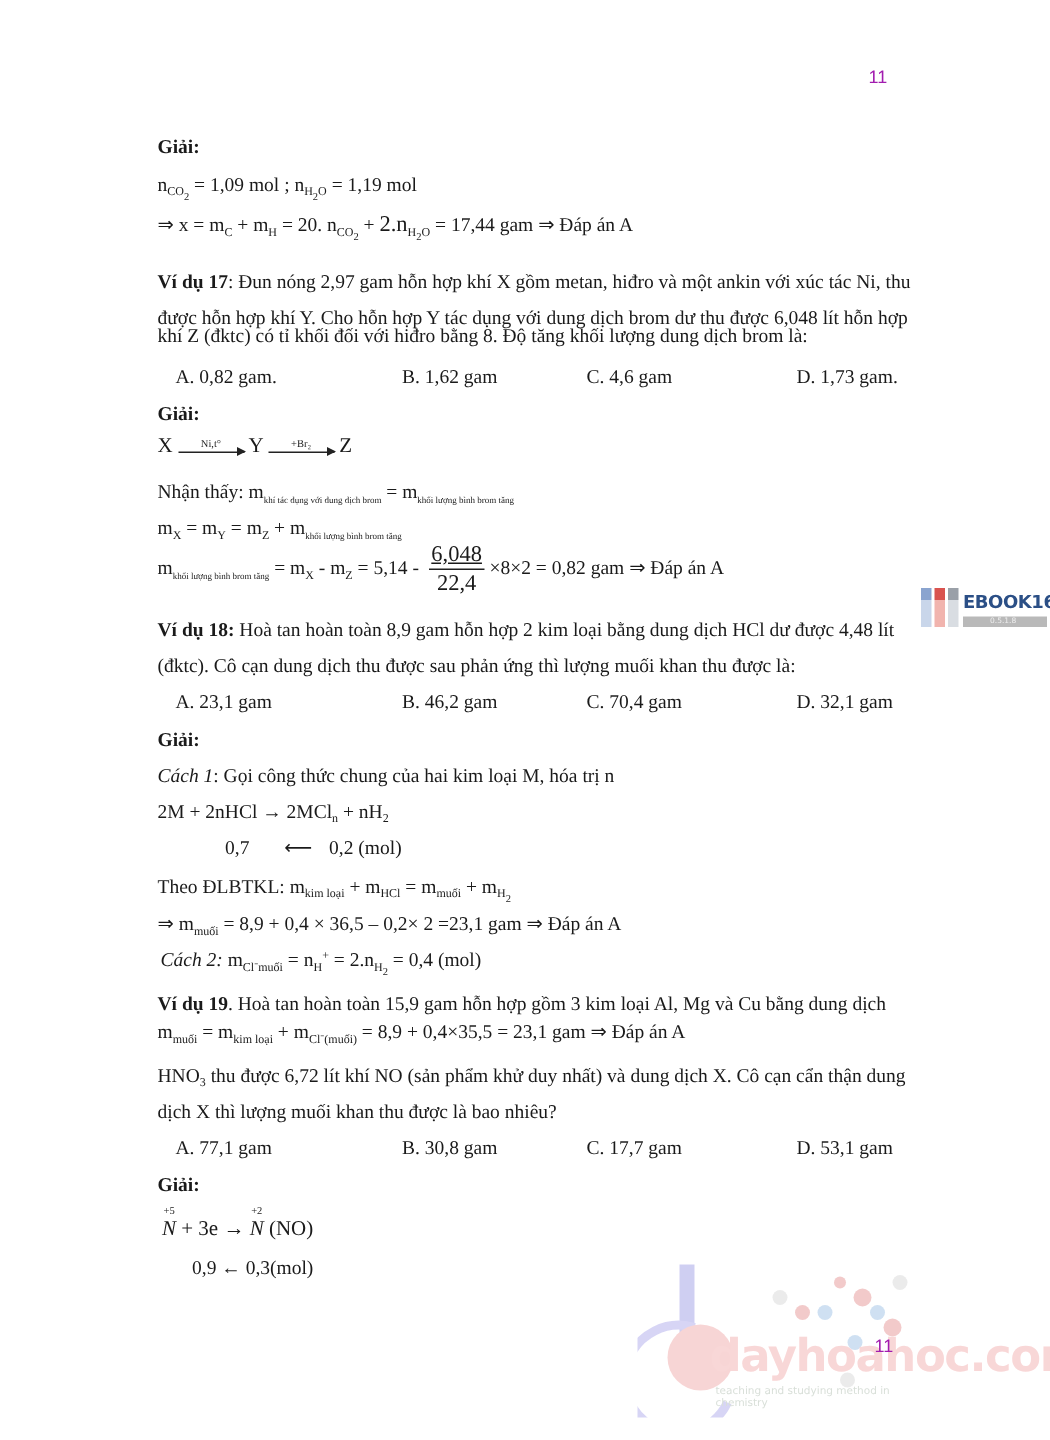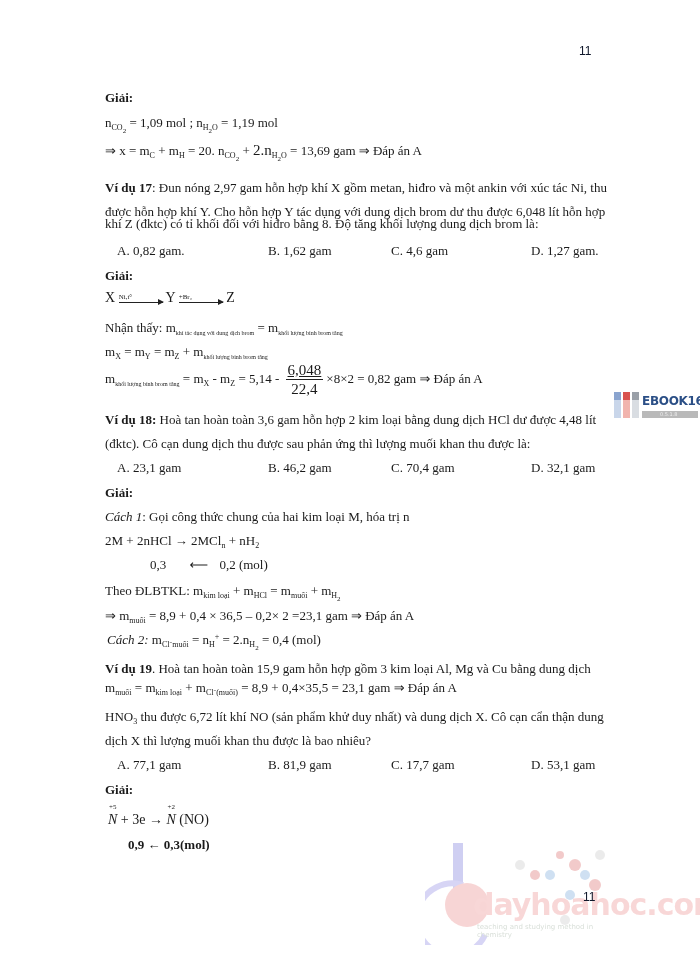--- a/index.html
+++ b/index.html
@@ -1,29 +1,29 @@
 <!DOCTYPE html>
 <html><head>
 <meta charset="utf-8">
 <style>
   html, body { margin:0; padding:0; }
   body { width:700px; height:960px; background:#ffffff; position:relative; overflow:hidden;
          font-family:"Liberation Serif", serif; color:#1a1a1a; font-size:13px; }
   .abs { position:absolute; white-space:nowrap; }
-  .pnum { font-family:"Liberation Sans", sans-serif; font-size:12px; color:#0f172a; }
+  .pnum { font-family:"Liberation Sans", sans-serif; font-size:12px; color:#a21caf; }
   b { font-weight:bold; }
   .sub { font-size:8px; vertical-align:-3px; }
   .sub2 { font-size:7px; vertical-align:-3px; }
   .sup { font-size:8px; vertical-align:5px; }
   .line { left:105px; }
   .opt { position:absolute; white-space:nowrap;text-align:center; }
   .frac { display:inline-block; vertical-align:middle; text-align:center; font-size:15px; margin:0 3px; }
   .frac .num { display:block; border-bottom:1px solid #222; padding:0 2px; line-height:17px;text-decoration:underline; }
   .frac .den { display:block; line-height:18px; }
-  .arrow-lbl { display:inline-block; position:relative; width:44px; text-align:left; vertical-align:middle; }
+  .arrow-lbl { display:inline-block; position:relative; width:44px; text-align:center; vertical-align:middle; }
   .arrow-lbl .lbl { font-size:7px; display:block; line-height:7px; }
   .arrow-lbl .shaft { display:block; border-top:1px solid #222; position:relative; margin-top:1px; }
   .arrow-lbl .shaft:after { content:""; position:absolute; right:-1px; top:-4px; border-left:6px solid #222;
         border-top:3.5px solid transparent; border-bottom:3.5px solid transparent; }
   .ox { display:inline-block; position:relative; font-style:italic; }
   .ox .ox-n { position:absolute; top:-9px; left:1px; font-size:7px; font-style:normal; }
   .ebook { position:absolute; left:612px; top:392px; width:88px; height:30px; }
   .ebook .txt { position:absolute; left:30px; top:2px; font-family:"DejaVu Sans", sans-serif; font-weight:bold;
         font-size:12px; color:#2b4f86; letter-spacing:-0.3px; }
   .ebook .bar { position:absolute; left:30px; top:19px; width:56px; height:7px; background:#b9b9b9; }
@@ -34,31 +34,31 @@
 </head>
 <body>
 
 <div class="abs pnum" style="left:579px;top:44px;">11</div>
 
 <div class="abs line" style="top:90px;"><b>Giải:</b></div>
 <div class="abs line" style="top:115px;">
   <span>n</span><span class="sub"><span>CO</span><span class="sub2">2</span></span><span> = 1,09 mol ; n</span><span class="sub"><span>H</span><span class="sub2">2</span><span>O</span></span><span> = 1,19 mol</span>
 </div>
 <div class="abs line" style="top:142px;">
-  <span>⇒ x = m</span><span class="sub">C</span><span> + m</span><span class="sub">H</span><span> = 20. n</span><span class="sub"><span>CO</span><span class="sub2">2</span></span><span> + </span><span style="font-size:15px">2.n</span><span class="sub"><span>H</span><span class="sub2">2</span><span>O</span></span><span> = 13,69 gam ⇒ Đáp án A</span>
+  <span>⇒ x = m</span><span class="sub">C</span><span> + m</span><span class="sub">H</span><span> = 20. n</span><span class="sub"><span>CO</span><span class="sub2">2</span></span><span> + </span><span style="font-size:15px">2.n</span><span class="sub"><span>H</span><span class="sub2">2</span><span>O</span></span><span> = 17,44 gam ⇒ Đáp án A</span>
 </div>
 
 <div class="abs line" style="top:180px;"><b>Ví dụ 17</b><span>: Đun nóng 2,97 gam hỗn hợp khí X gồm metan, hiđro và một ankin với xúc tác Ni, thu</span></div>
 <div class="abs line" style="top:204px;">được hỗn hợp khí Y. Cho hỗn hợp Y tác dụng với dung dịch brom dư thu được 6,048 lít hỗn hợp</div>
 <div class="abs line" style="top:216px;">khí Z (đktc) có tỉ khối đối với hiđro bằng 8. Độ tăng khối lượng dung dịch brom là:</div>
 <div>
   <div class="opt" style="left:117px;top:243px;">A. 0,82 gam.</div>
   <div class="opt" style="left:268px;top:243px;">B. 1,62 gam</div>
   <div class="opt" style="left:391px;top:243px;">C. 4,6 gam</div>
-  <div class="opt" style="left:531px;top:243px;">D. 1,27 gam.</div>
+  <div class="opt" style="left:531px;top:243px;">D. 1,73 gam.</div>
 </div>
 <div class="abs line" style="top:268px;"><b>Giải:</b></div>
 <div class="abs line" style="top:290px;font-size:14px;">
   <span>X</span>
   <span class="arrow-lbl"><span class="lbl">Ni,t°</span><span class="shaft"></span></span>
   <span>Y</span>
   <span class="arrow-lbl"><span class="lbl">+Br₂</span><span class="shaft"></span></span>
   <span>Z</span>
 </div>
 <div class="abs line" style="top:320px;">
@@ -74,35 +74,35 @@
 <div class="ebook">
   <div class="pencil" style="left:2px;background:linear-gradient(#8aa4cf 0 30%, #c9d6ea 30%);"></div>
   <div class="pencil" style="left:11px;background:linear-gradient(#d9534f 0 30%, #f1b4ae 30%);"></div>
   <div class="pencil" style="left:20px;background:linear-gradient(#9aa0a8 0 30%, #d9dde2 30%);"></div>
   <div class="txt">EBOOK16+</div>
   <div class="bar">
       <span>0.5.1.8</span>
     </div>
 </div>
 
-<div class="abs line" style="top:412px;"><b>Ví dụ 18:</b><span> Hoà tan hoàn toàn 3,6 gam hỗn hợp 2 kim loại bằng dung dịch HCl dư được 4,48 lít</span></div>
+<div class="abs line" style="top:412px;"><b>Ví dụ 18:</b><span> Hoà tan hoàn toàn 8,9 gam hỗn hợp 2 kim loại bằng dung dịch HCl dư được 4,48 lít</span></div>
 <div class="abs line" style="top:436px;">(đktc). Cô cạn dung dịch thu được sau phản ứng thì lượng muối khan thu được là:</div>
 <div>
   <div class="opt" style="left:117px;top:460px;">A. 23,1 gam</div>
   <div class="opt" style="left:268px;top:460px;">B. 46,2 gam</div>
   <div class="opt" style="left:391px;top:460px;">C. 70,4 gam</div>
   <div class="opt" style="left:531px;top:460px;">D. 32,1 gam</div>
 </div>
 <div class="abs line" style="top:485px;"><b>Giải:</b></div>
 <div class="abs line" style="top:509px;"><i>Cách 1</i><span>: Gọi công thức chung của hai kim loại M, hóa trị n</span></div>
 <div class="abs line" style="top:533px;">
   <span>2M + 2nHCl → 2MCl</span><span class="sub">n</span><span> + nH</span><span class="sub">2</span>
 </div>
 <div class="abs" style="left:150px;top:557px;">
-  <span>0,3</span>
+  <span>0,7</span>
   <span style="margin:0 8px 0 20px;">⟵</span>
   <span>0,2 (mol)</span>
 </div>
 <div class="abs line" style="top:583px;">
   <span>Theo ĐLBTKL: m</span><span class="sub">kim loại</span><span> + m</span><span class="sub">HCl</span><span> = m</span><span class="sub">muối</span><span> + m</span><span class="sub"><span>H</span><span class="sub2">2</span></span>
 </div>
 <div class="abs line" style="top:608px;">
   <span>⇒  m</span><span class="sub">muối</span><span> = 8,9 + 0,4 × 36,5 – 0,2× 2 =23,1 gam ⇒ Đáp án A</span>
 </div>
 <div class="abs" style="left:107px;top:632px;">
@@ -110,29 +110,29 @@
 </div>
 <div class="abs line" style="top:657px;margin-top:23px;">
   <span>m</span><span class="sub">muối</span><span> = m</span><span class="sub">kim loại</span><span> + m</span><span class="sub">Cl⁻(muối)</span><span> = 8,9 + 0,4×35,5 = 23,1 gam ⇒ Đáp án A</span>
 </div>
 
 <div class="abs line" style="top:661px;"><b>Ví dụ 19</b><span>. Hoà tan hoàn toàn 15,9 gam hỗn hợp gồm 3 kim loại Al, Mg và Cu bằng dung dịch</span></div>
 <div class="abs line" style="top:709px;"><span>HNO</span><span class="sub">3</span><span> thu được 6,72 lít khí NO (sản phẩm khử duy nhất) và dung dịch X. Cô cạn cẩn thận dung</span></div>
 <div class="abs line" style="top:733px;">dịch X thì lượng muối khan thu được là bao nhiêu?</div>
 <div>
   <div class="opt" style="left:117px;top:757px;">A. 77,1 gam</div>
-  <div class="opt" style="left:268px;top:757px;">B. 81,9 gam</div>
+  <div class="opt" style="left:268px;top:757px;">B. 30,8 gam</div>
   <div class="opt" style="left:391px;top:757px;">C. 17,7 gam</div>
   <div class="opt" style="left:531px;top:757px;">D. 53,1 gam</div>
 </div>
 <div class="abs line" style="top:782px;"><b>Giải:</b></div>
 <div class="abs" style="left:108px;top:812px;font-size:14px;">
   <span class="ox"><span class="ox-n">+5</span><span>N</span></span><span>  + 3e → </span><span class="ox"><span class="ox-n">+2</span><span>N</span></span><span> (NO)</span>
 </div>
-<div class="abs" style="left:128px;top:837px;font-weight:bold;">0,9 ← 0,3(mol)</div>
+<div class="abs" style="left:128px;top:837px;">0,9 ← 0,3(mol)</div>
 
 <div class="wm">
   <svg width="200" height="120" viewBox="0 0 200 120">
     <rect x="28" y="18" width="10" height="56" fill="#a9a8e8"></rect>
     <path d="M38 60 A36 36 0 1 0 60 110" fill="none" stroke="#b8b4ee" stroke-width="6"></path>
     <circle cx="42" cy="80" r="22" fill="#f2b3b3"></circle>
     <g fill="#e8a0a0">
         <circle cx="110" cy="50" r="5"></circle>
         <circle cx="150" cy="40" r="6"></circle>
         <circle cx="170" cy="60" r="6"></circle>

